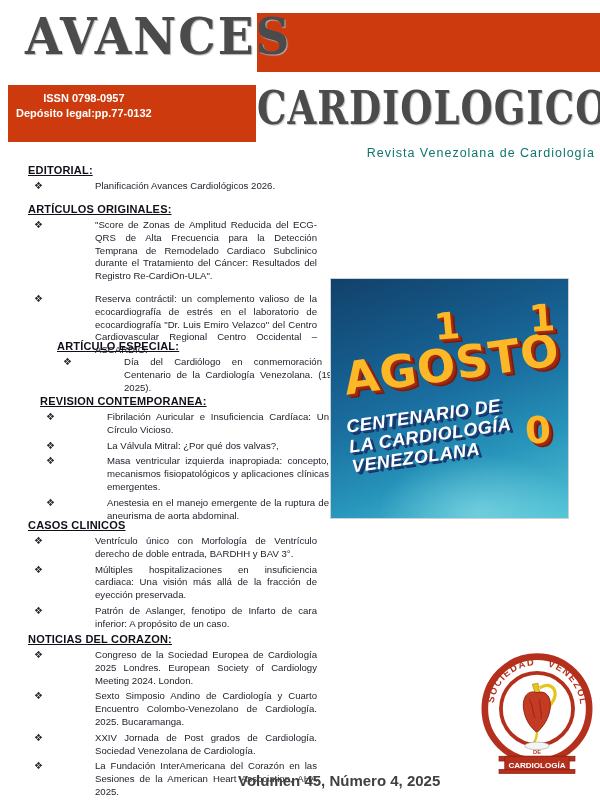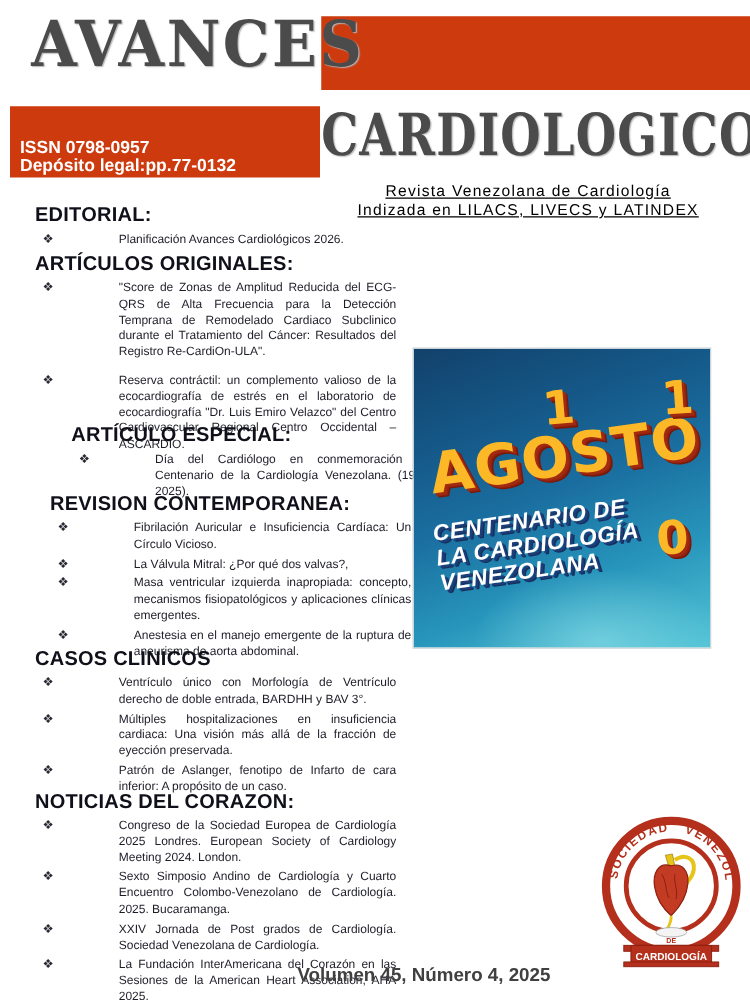--- a/index.html
+++ b/index.html
@@ -13,33 +13,33 @@
   .mast-title{
     position:absolute;color:#4b4b4b;
     font-family:"DejaVu Serif","Liberation Serif",serif;
     font-weight:bold;white-space:nowrap;
     text-shadow:1px 1px 1px #b5b5b5;
   }
   #title-avances{left:25px;top:6px;font-size:47px;letter-spacing:2px;transform:scaleY(1.08);transform-origin:top left;}
   #title-cardiologicos{left:257px;top:80px;font-size:37px;letter-spacing:1px;transform:scaleY(1.25);transform-origin:top left;}
   #red-box-top{position:absolute;left:257px;top:13px;width:343px;height:59px;background:#cc3a0e;}
   #red-band{position:absolute;left:8px;top:85px;width:248px;height:57px;background:#cc3a0e;}
-  #issn-block{position:absolute;left:8px;top:25px;color:#ffffff;font-weight:bold;font-size:14px;line-height:15px;white-space:nowrap;}
-  #subtitle{position:absolute;left:250px;top:146px;width:345px;text-align:center;
-    color:#000000;font-size:12.5px;line-height:15px;letter-spacing:1px;text-decoration:underline;}
+  #issn-block{position:absolute;left:8px;top:6px;color:#ffffff;font-weight:bold;font-size:11px;line-height:15px;white-space:nowrap;text-align:center;}
+  #subtitle{position:absolute;left:250px;top:146px;width:345px;text-align:right;
+    color:#0f766e;font-size:12.5px;line-height:15px;letter-spacing:1px;}
   
   #toc{position:absolute;left:28px;top:0;width:289px;color:#1d1d28;}
   .toc-section{position:absolute;left:0;width:100%;}
   .toc-section:nth-of-type(1){top:164px;}
   .toc-section:nth-of-type(2){top:203px;}
   .toc-section:nth-of-type(3){top:340px;margin-left:29px;}
   .toc-section:nth-of-type(4){top:395px;margin-left:12px;}
   .toc-section:nth-of-type(5){top:519px;}
   .toc-section:nth-of-type(6){top:633px;}
-  .toc-heading{margin:0 0 4px 0;font-size:16px;font-weight:bold;letter-spacing:.2px;color:#10101a;}
+  .toc-heading{margin:0 0 4px 0;font-size:11px;font-weight:bold;text-decoration:underline;letter-spacing:.2px;color:#10101a;}
   .toc-item{display:flex;margin:0 0 3px 0;padding-left:6px;}
   .toc-section:nth-of-type(2) .toc-item:last-child{margin-top:10px;}
   .bullet{flex:none;width:20px;font-size:10px;line-height:12.8px;color:#2a2a35;}
   .item-text{flex:1;font-size:9.6px;line-height:12.8px;text-align:justify;padding-left:41px;}
   
   #poster{
     position:absolute;left:330px;top:278px;width:237px;height:239px;
     border:1px solid #c9d2d6;overflow:hidden;
     background:
       radial-gradient(ellipse 60% 35% at 62% 98%, rgba(150,230,236,.55), rgba(150,230,236,0) 70%),
@@ -75,21 +75,20 @@
   <div id="title-avances" class="mast-title">AVANCES</div>
   <div id="red-band">
     <div id="issn-block">
       <div>ISSN 0798-0957</div>
       <div>Depósito legal:pp.77-0132</div>
     </div>
   </div>
   <div id="title-cardiologicos" class="mast-title">CARDIOLOGICOS</div>
   <div id="subtitle">
     <div>Revista Venezolana de Cardiología</div>
-    <div>Indizada en LILACS, LIVECS y LATINDEX</div>
   </div>
 
   <div id="toc">
       <section class="toc-section">
         <h2 class="toc-heading">EDITORIAL:</h2>
         <div class="toc-item">
           <span class="bullet">❖</span>
           <span class="item-text">Planificación Avances Cardiológicos 2026.</span>
         </div>
       </section>

